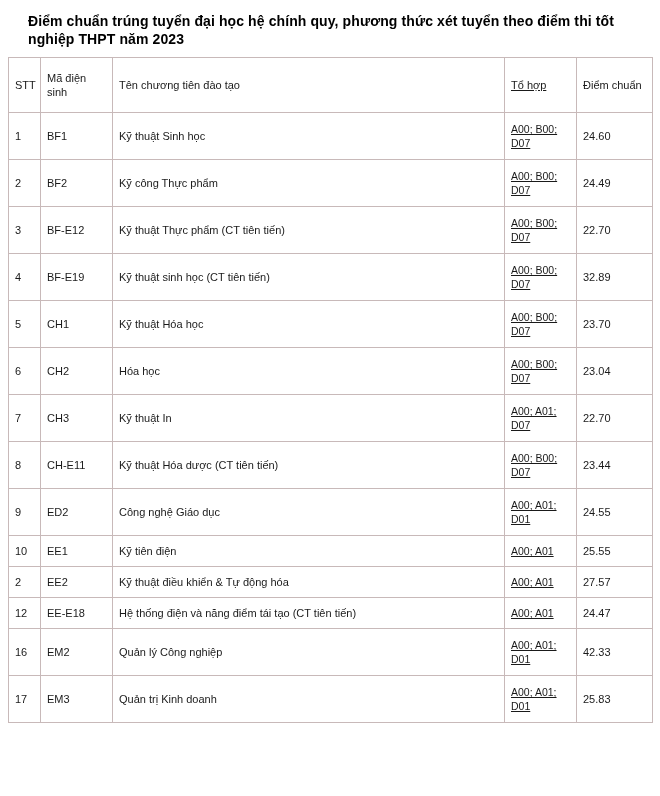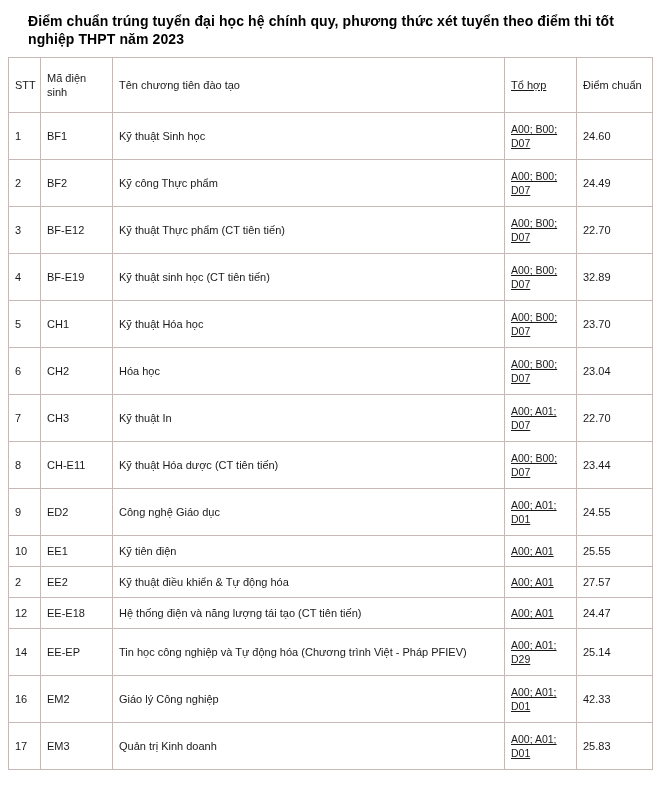--- a/index.html
+++ b/index.html
@@ -160,35 +160,28 @@
         <tr class="row-short">
           <td class="cell-stt">2</td>
           <td class="cell-code">EE2</td>
           <td class="cell-name">Kỹ thuật điều khiển &amp; Tự động hóa</td>
           <td class="cell-comb">A00; A01</td>
           <td class="cell-score">27.57</td>
         </tr>
         <tr class="row-short">
           <td class="cell-stt">12</td>
           <td class="cell-code">EE-E18</td>
-          <td class="cell-name">Hệ thống điện và năng lượng tái tạo (CT tiên tiến)</td>
+          <td class="cell-name">Hệ thống điện và năng điểm tái tạo (CT tiên tiến)</td>
           <td class="cell-comb">A00; A01</td>
           <td class="cell-score">24.47</td>
         </tr>
         <tr class="row-tall">
-          <td class="cell-stt">14</td>
-          <td class="cell-code">EE-EP</td>
-          <td class="cell-name">Tin học công nghiệp và Tự động hóa (Chương trình Việt - Pháp PFIEV)</td>
-          <td class="cell-comb">A00; A01; D29</td>
-          <td class="cell-score">25.14</td>
-        </tr>
-        <tr class="row-tall">
           <td class="cell-stt">16</td>
           <td class="cell-code">EM2</td>
-          <td class="cell-name">Giáo lý Công nghiệp</td>
+          <td class="cell-name">Quản lý Công nghiệp</td>
           <td class="cell-comb">A00; A01; D01</td>
           <td class="cell-score">42.33</td>
         </tr>
         <tr class="row-tall">
           <td class="cell-stt">17</td>
           <td class="cell-code">EM3</td>
           <td class="cell-name">Quản trị Kinh doanh</td>
           <td class="cell-comb">A00; A01; D01</td>
           <td class="cell-score">25.83</td>
         </tr>

